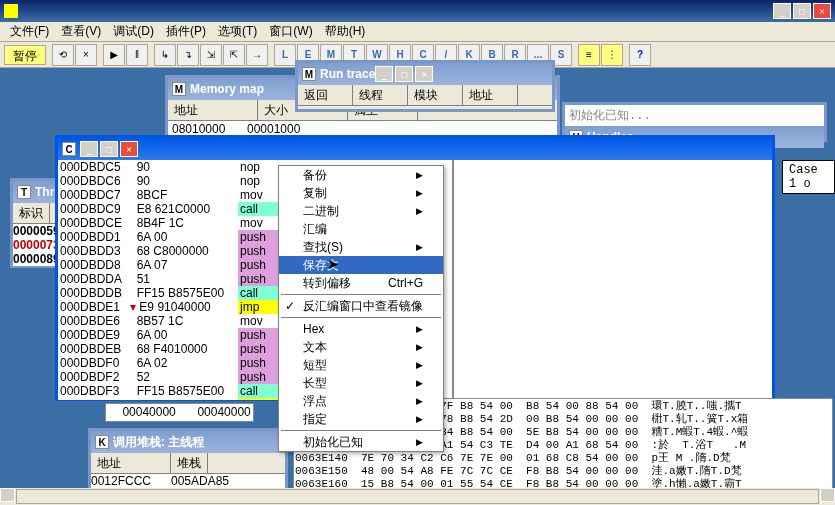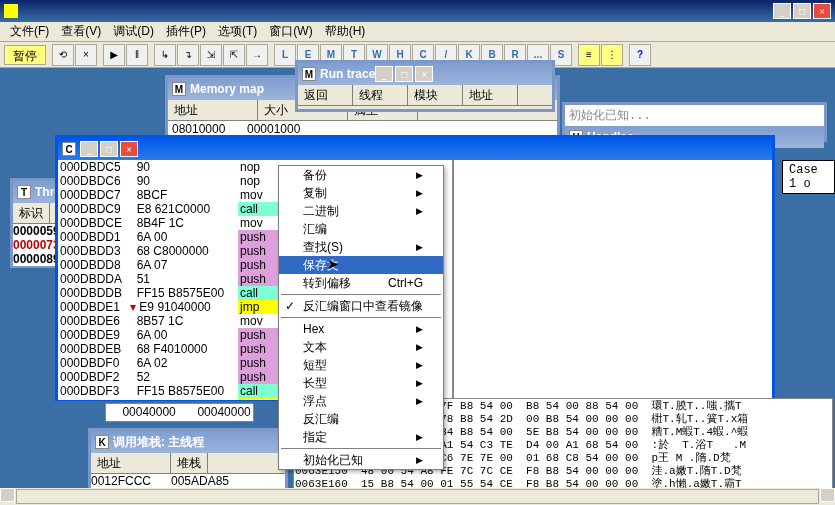--- a/index.html
+++ b/index.html
@@ -369,24 +369,20 @@
     </div>
     <div class="ctxitem" style="position: relative;">
       <span>长型</span>
       <span class="arrow">▶</span>
     </div>
     <div class="ctxitem" style="position: relative; gap: 8px;">
       <span>浮点</span>
       <span class="arrow">▶</span>
     </div>
     <div class="ctxitem" style="position: relative;">
-      <span>反汇编</span>
-      <span></span>
-    </div>
-    <div class="ctxitem" style="position: relative;">
       <span>指定</span>
       <span class="arrow">▶</span>
     </div>
     <div class="ctxsep"></div>
     <div class="ctxitem" style="position: relative;">
       <span>初始化已知</span>
       <span class="arrow">▶</span>
     </div>
   </div>
 

